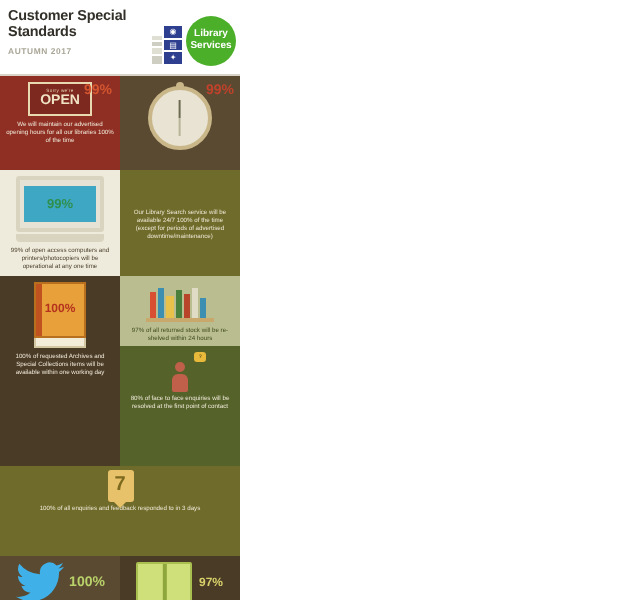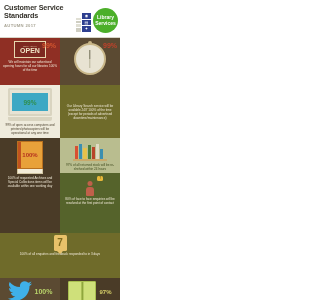--- a/index.html
+++ b/index.html
@@ -319,21 +319,21 @@
     font-size: 7px;
     line-height: 7px;
   }
 </style>
 </head>
 <body>
 
 <div id="poster">
 
   <div class="header">
-    <div class="hdr-title">Customer Service Standards</div>
+    <div class="hdr-title">Customer Special Standards</div>
     <div class="hdr-sub">AUTUMN 2017</div>
 
     <div class="hdr-badges">
       <span class="badge-bars"></span>
       <span class="badge-icons">
         <span class="badge-sq">◉</span>
         <span class="badge-sq">▤</span>
         <span class="badge-sq">✦</span>
       </span>
     </div>

